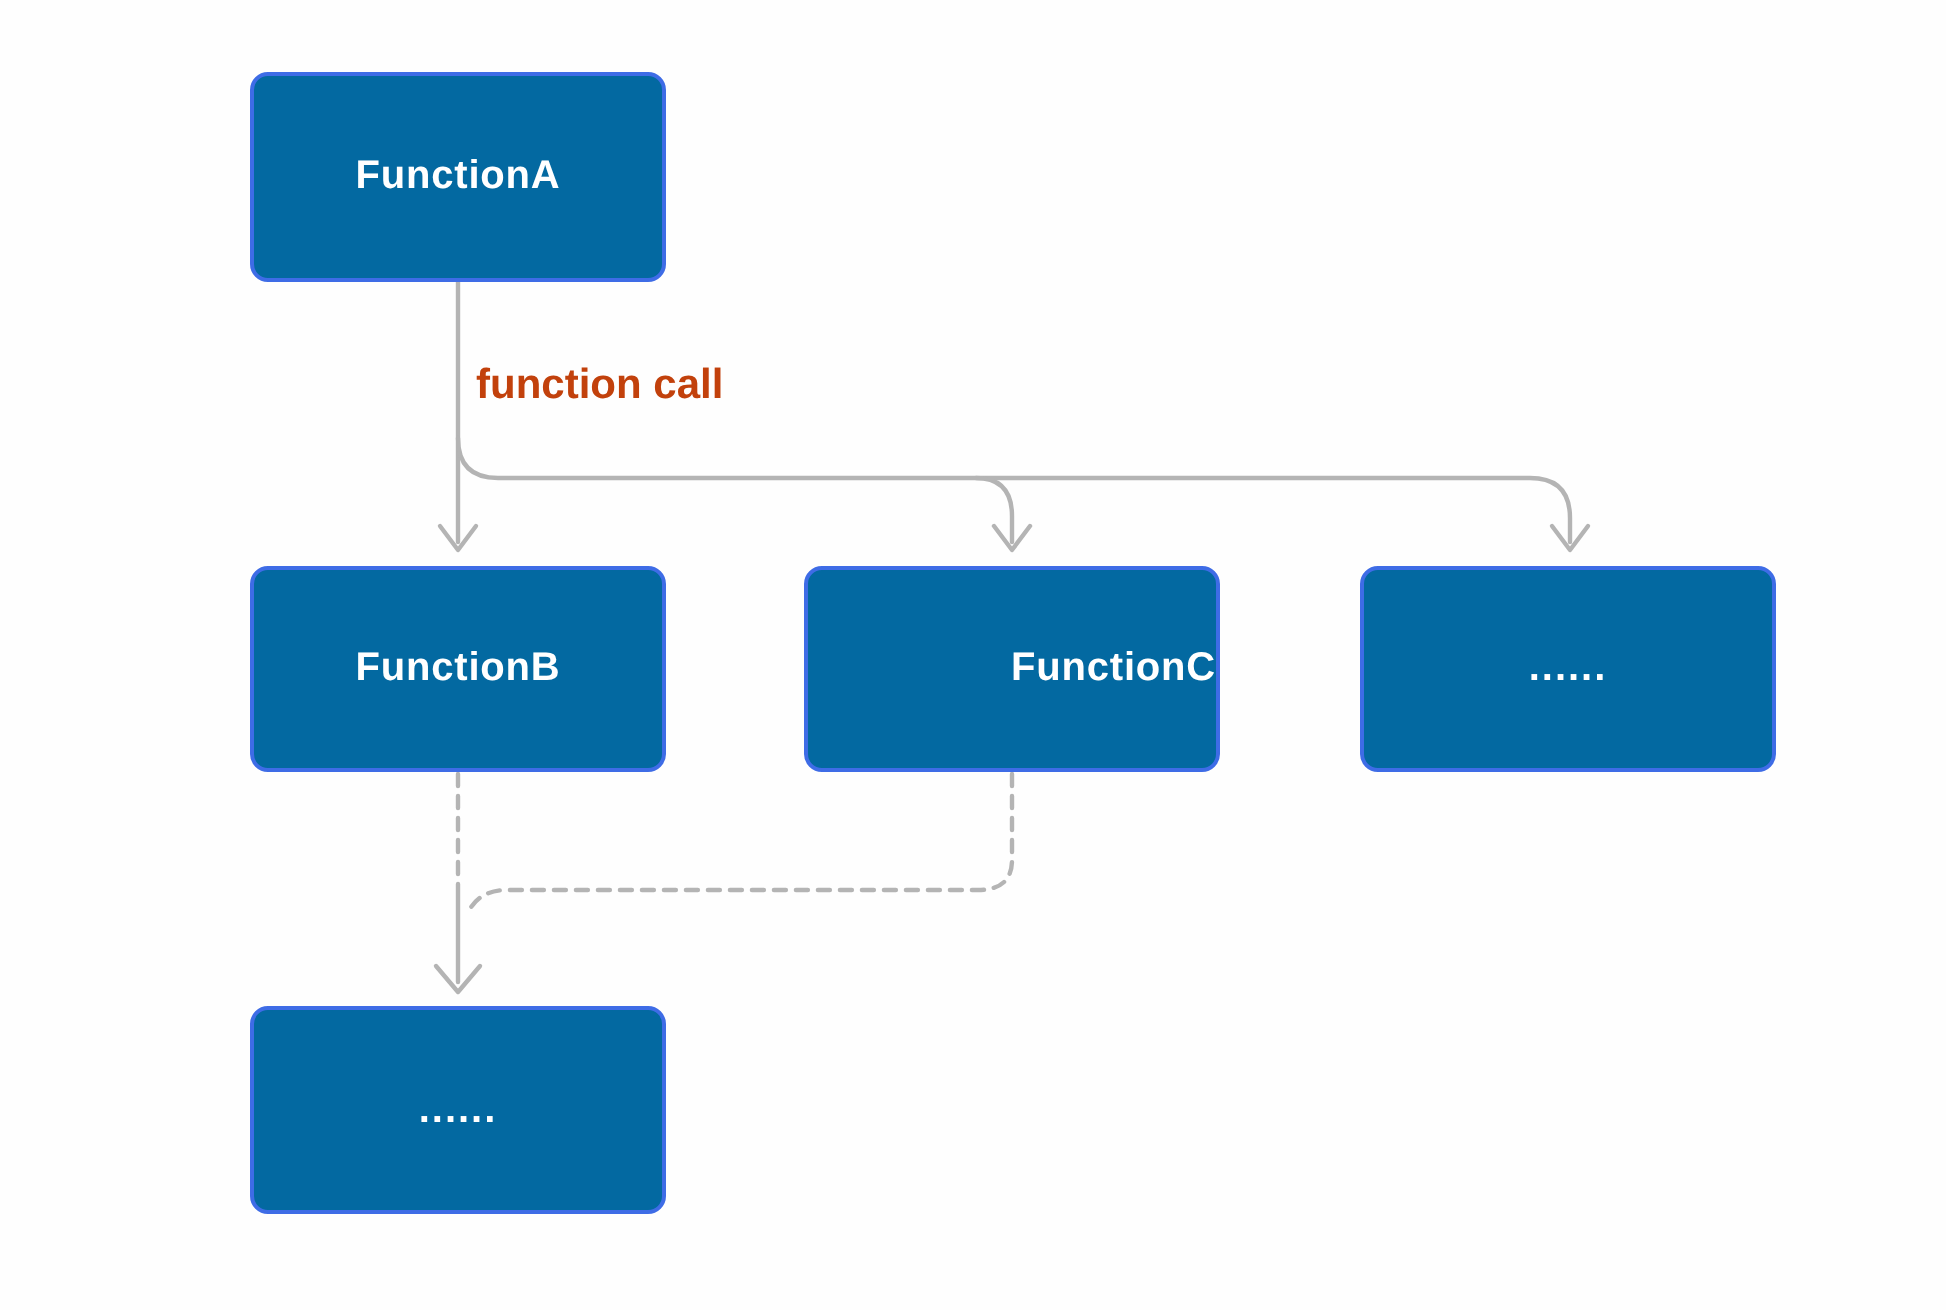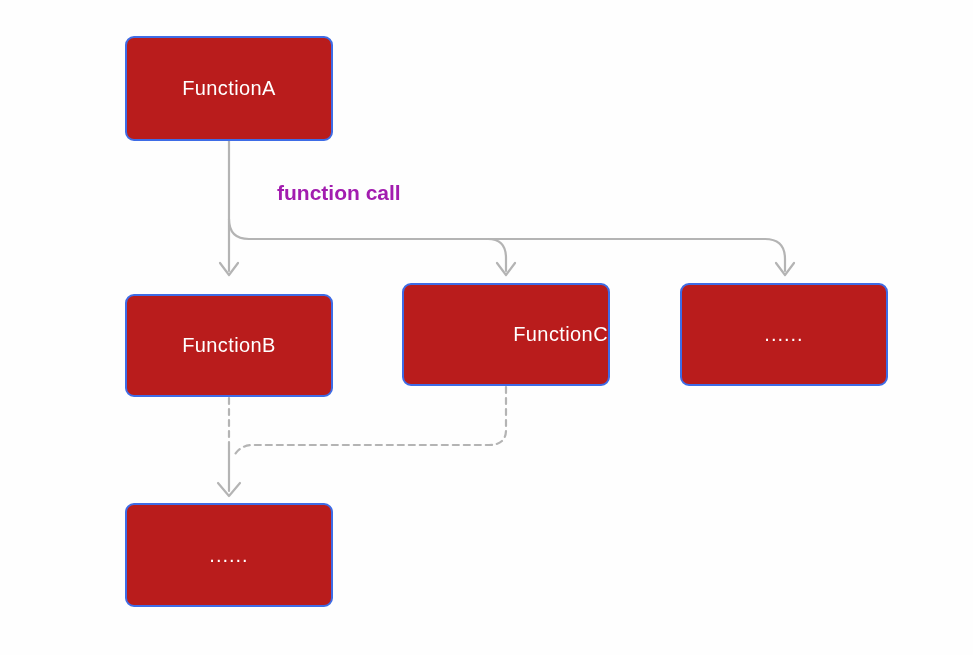--- a/index.html
+++ b/index.html
@@ -15,45 +15,44 @@
     background: #fefefe;
   }
   .edges {
     position: absolute;
     left: 0; top: 0;
   }
   .node {
     position: absolute;
     width: 208px; height: 103px;
     box-sizing: border-box;
-    background: #b91c1c;
+    background: #0369a1;
     border: 2px solid #3e6ce6;
     border-radius: 9px;
     display: flex;
     align-items: center;
     justify-content: center;
     color: #ffffff;
-    font-weight: normal;
+    font-weight: bold;
     font-size: 20px;
     letter-spacing: 0.4px;
   }
   #node-a { left: 125px; top: 36px;  height: 105px; }
-  #node-b { left: 125px; top: 294px; }
+  #node-b { left: 125px; top: 283px; }
   #node-c { left: 402px; top: 283px; justify-content: flex-end; }
   #node-d { left: 680px; top: 283px; }
   #node-e { left: 125px; top: 503px; height: 104px; }
   .dots-label { letter-spacing: 1px; }
   .edge-label {
     position: absolute;
     left: 238px; top: 181px;
     font-size: 21px;
     font-weight: bold;
-    color: #a21caf;
+    color: #c2410c;
     white-space: nowrap;
-    margin-left: 39px;
   }
 </style>
 </head>
 <body>
 
 <div class="canvas">
 
   <svg class="edges" width="973" height="655" viewBox="0 0 973 655">
     <g stroke="#b4b4b4" stroke-width="2.2" fill="none" stroke-linecap="round" stroke-linejoin="round">
 

